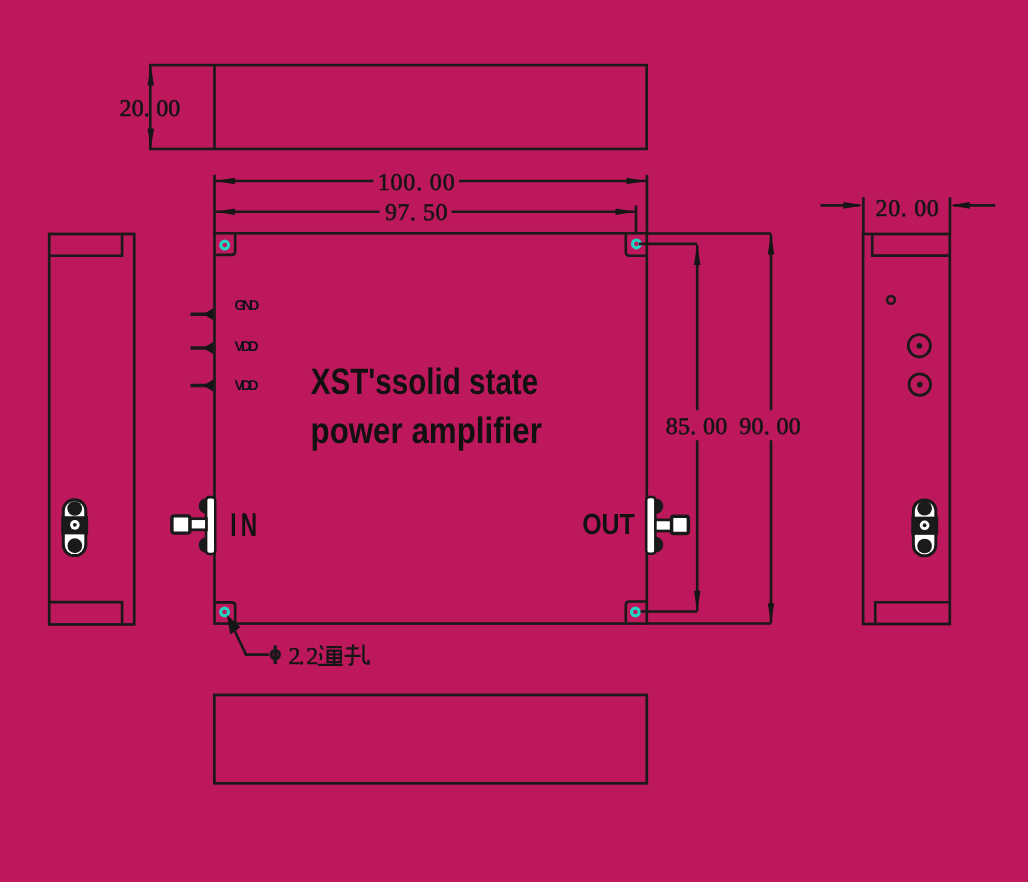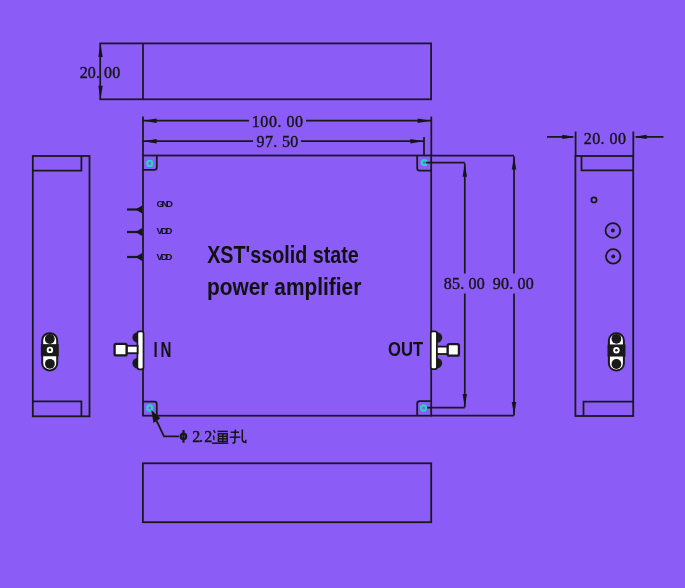--- a/index.html
+++ b/index.html
@@ -1,16 +1,16 @@
 <!DOCTYPE html>
 <html><head>
 <meta charset="utf-8">
 <style>
   html,body{margin:0;padding:0;background:#ffffff;}
-  #canvas{position:relative;width:685px;height:588px;background:#8b5cf6;overflow:hidden;}
+  #canvas{position:relative;width:685px;height:588px;background:#be185d;overflow:hidden;}
   svg{position:absolute;left:0;top:0;filter:blur(0.28px);}
   .dim{font-family:"Liberation Serif",serif;font-size:16px;fill:#151515;stroke:#151515 !important;stroke-width:0.4;}
   .big{font-family:"Liberation Sans",sans-serif;font-weight:bold;fill:#111111;}
 </style>
 </head>
 <body>
 <div id="canvas">
 <svg width="685" height="588" viewBox="0 0 685 588">
   <g fill="none" stroke="#191919" stroke-width="1.75">
 

